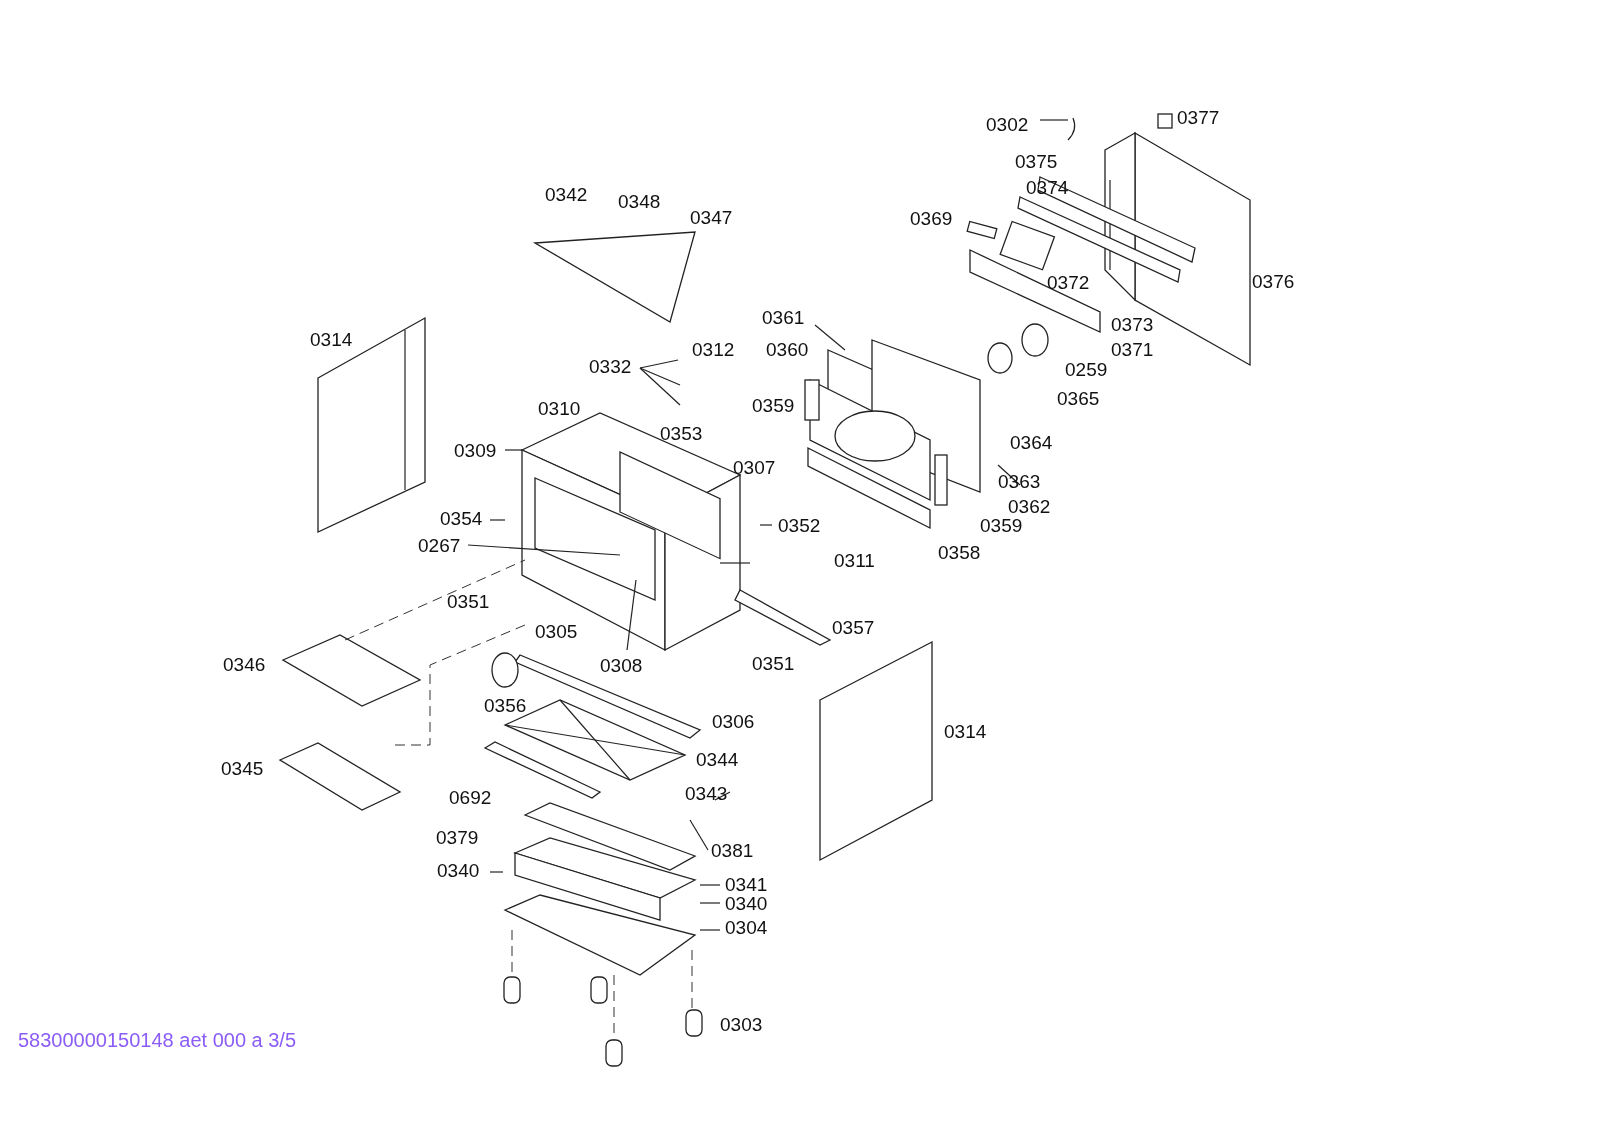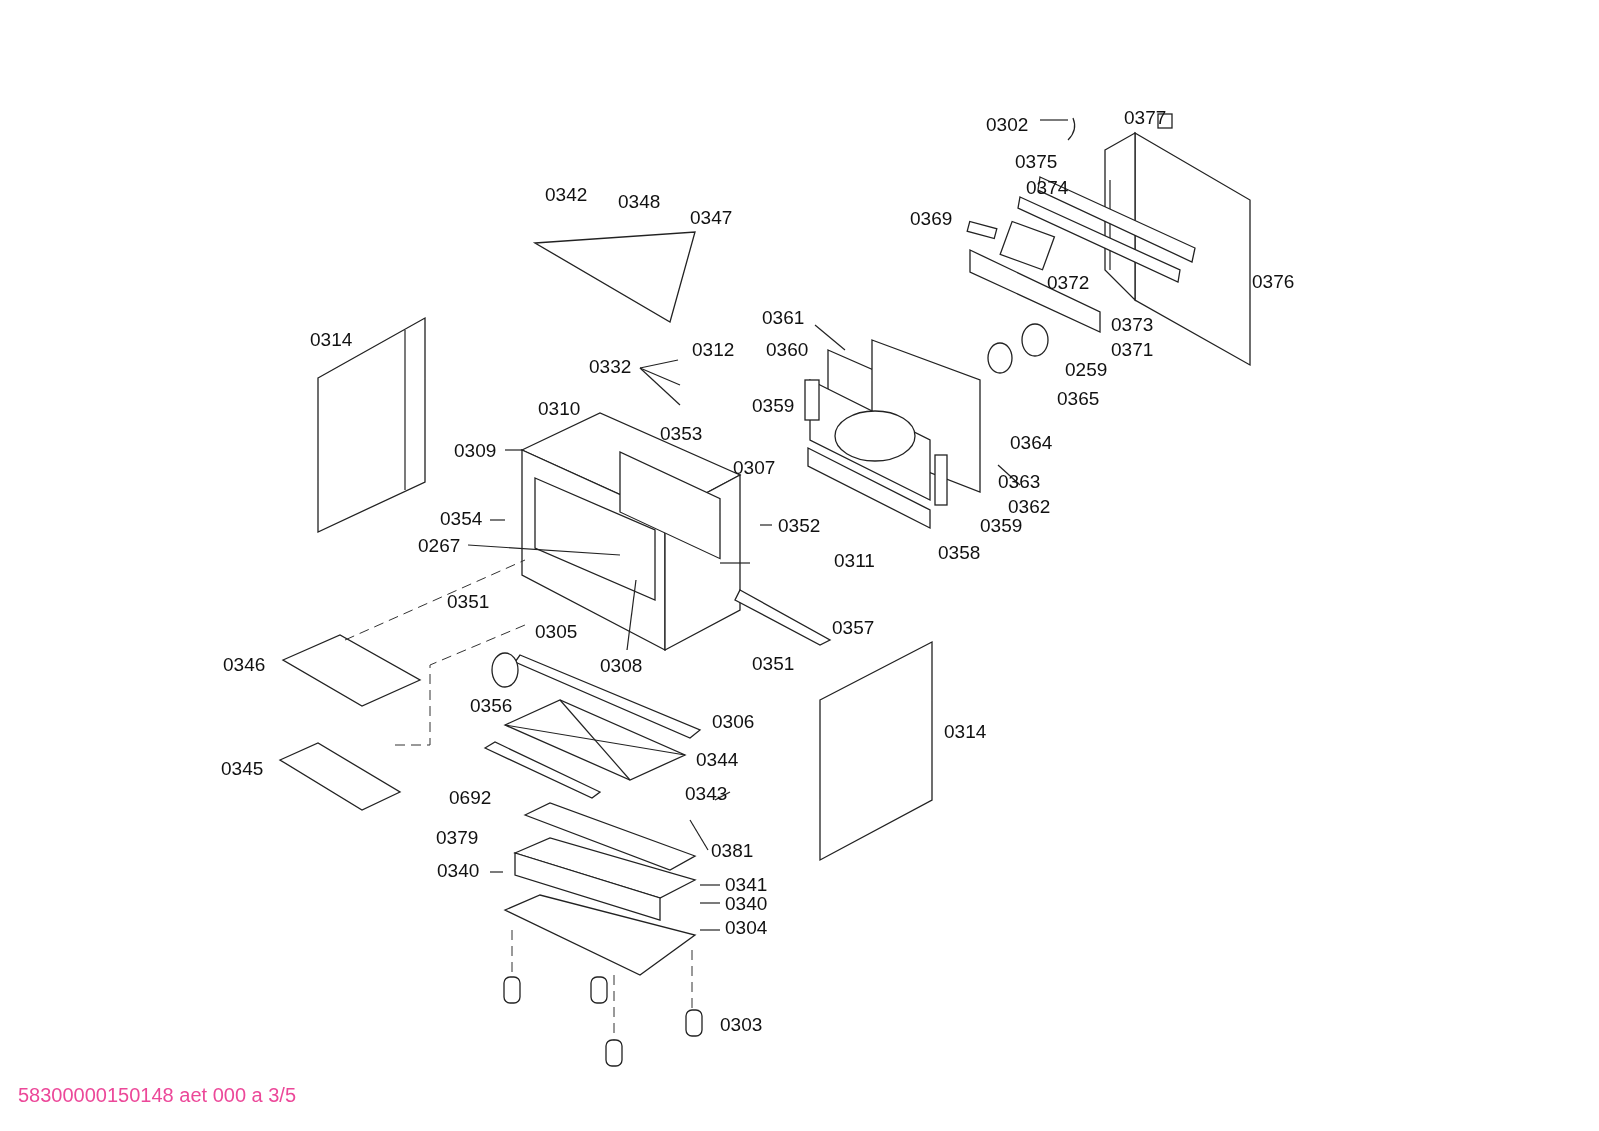--- a/index.html
+++ b/index.html
@@ -1,19 +1,19 @@
 <!DOCTYPE html>
 <html><head>
 <meta charset="utf-8">
 <style>
   html, body { margin:0; padding:0; background:#ffffff; }
   body { width:1599px; height:1131px; position:relative; overflow:hidden; font-family:"Liberation Sans", sans-serif; }
   #stage { position:absolute; left:0; top:0; width:1599px; height:1012px; }
   .lbl { position:absolute; font-size:19px; color:#111; line-height:1; white-space:nowrap; }
-  .footer { position:absolute; left:18px; top:1084px; font-size:20px; color:#ec4899; }
+  .footer { position:absolute; left:18px; top:1029px; font-size:20px; color:#8b5cf6; }
   svg { position:absolute; left:0; top:0; }
   .ln { stroke:#222; stroke-width:1.2; fill:none; }
   .part { stroke:#222; stroke-width:1.3; fill:#fff; }
   .dash { stroke:#333; stroke-width:1; fill:none; stroke-dasharray:10 6; }
 </style>
 </head>
 <body>
 
 <div id="stage">
 <svg width="1599" height="1131">
@@ -147,21 +147,21 @@
     <line class="ln" x1="730" y1="792" x2="715" y2="800"></line>
     <line class="ln" x1="708" y1="850" x2="690" y2="820"></line>
     <line class="ln" x1="700" y1="885" x2="720" y2="885"></line>
     <line class="ln" x1="700" y1="903" x2="720" y2="903"></line>
     <line class="ln" x1="700" y1="930" x2="720" y2="930"></line>
     <line class="ln" x1="490" y1="872" x2="503" y2="872"></line>
   </g>
 </svg>
 
 <span class="lbl" style="left:986px;top:115px">0302</span>
-<span class="lbl" style="left:1124px;top:108px">0377</span>
+<span class="lbl" style="left:1177px;top:108px">0377</span>
 <span class="lbl" style="left:1015px;top:152px">0375</span>
 <span class="lbl" style="left:1026px;top:178px">0374</span>
 <span class="lbl" style="left:910px;top:209px">0369</span>
 <span class="lbl" style="left:1047px;top:273px">0372</span>
 <span class="lbl" style="left:1252px;top:272px">0376</span>
 <span class="lbl" style="left:1111px;top:315px">0373</span>
 <span class="lbl" style="left:1111px;top:340px">0371</span>
 <span class="lbl" style="left:1065px;top:360px">0259</span>
 <span class="lbl" style="left:1057px;top:389px">0365</span>
 <span class="lbl" style="left:545px;top:185px">0342</span>
@@ -185,21 +185,21 @@
 <span class="lbl" style="left:778px;top:516px">0352</span>
 <span class="lbl" style="left:938px;top:543px">0358</span>
 <span class="lbl" style="left:418px;top:536px">0267</span>
 <span class="lbl" style="left:834px;top:551px">0311</span>
 <span class="lbl" style="left:447px;top:592px">0351</span>
 <span class="lbl" style="left:535px;top:622px">0305</span>
 <span class="lbl" style="left:832px;top:618px">0357</span>
 <span class="lbl" style="left:223px;top:655px">0346</span>
 <span class="lbl" style="left:600px;top:656px">0308</span>
 <span class="lbl" style="left:752px;top:654px">0351</span>
-<span class="lbl" style="left:470px;top:696px">0356</span>
+<span class="lbl" style="left:484px;top:696px">0356</span>
 <span class="lbl" style="left:712px;top:712px">0306</span>
 <span class="lbl" style="left:944px;top:722px">0314</span>
 <span class="lbl" style="left:221px;top:759px">0345</span>
 <span class="lbl" style="left:696px;top:750px">0344</span>
 <span class="lbl" style="left:449px;top:788px">0692</span>
 <span class="lbl" style="left:685px;top:784px">0343</span>
 <span class="lbl" style="left:436px;top:828px">0379</span>
 <span class="lbl" style="left:711px;top:841px">0381</span>
 <span class="lbl" style="left:437px;top:861px">0340</span>
 <span class="lbl" style="left:725px;top:875px">0341</span>

